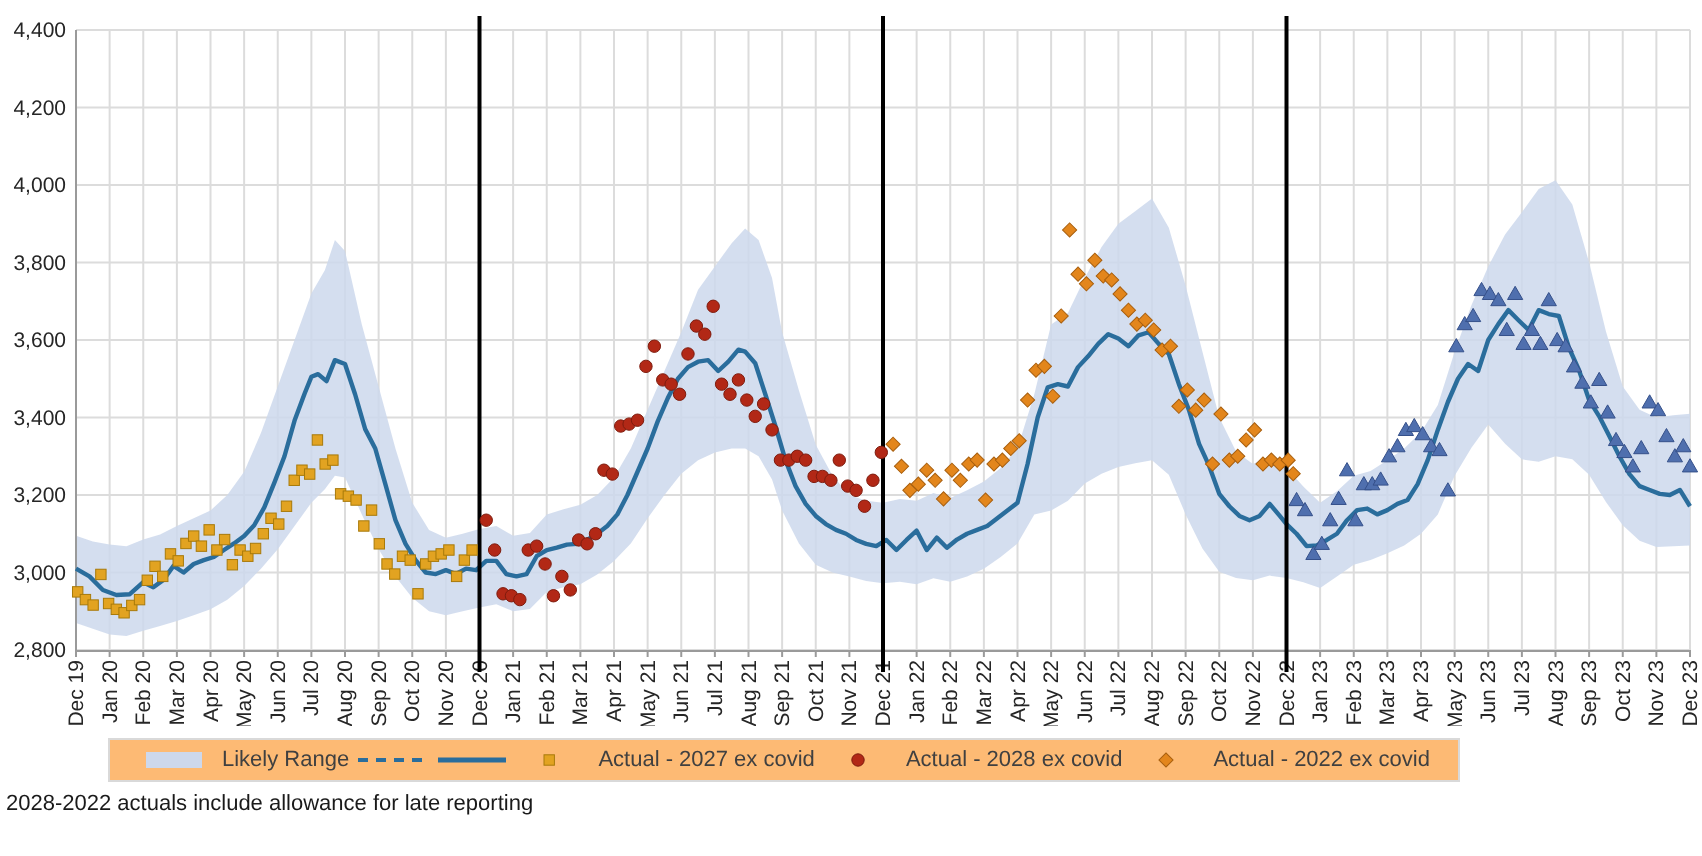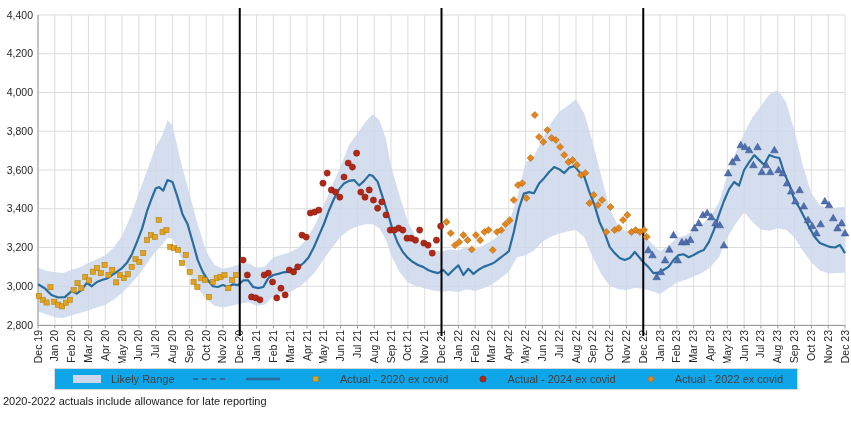--- a/index.html
+++ b/index.html
@@ -1,19 +1,19 @@
 <!DOCTYPE html>
 <html><head>
 <meta charset="utf-8">
 <style>
   html,body{margin:0;padding:0;background:#ffffff;width:851px;height:428px;overflow:hidden;
     font-family:"Liberation Sans", sans-serif;color:#262626;}
   #chart-wrap{position:relative;width:851px;}
-  #legend-box{box-sizing:border-box;margin:1px 0 0 54px;width:744px;border:1px solid #d9d9d9;
-    background:#0ea5e9;display:flex;align-items:center;justify-content:space-between;
+  #legend-box{box-sizing:border-box;margin:1px 0 0 54px;width:676px;border:1px solid #d9d9d9;
+    background:#fdba74;display:flex;align-items:center;justify-content:space-between;
     padding:4px 14px;font-size:11px;color:#404040;}
   .legend-item{display:flex;align-items:center;gap:6px;white-space:nowrap;}
   #footnotes{margin:4px 0 0 3px;font-size:11px;line-height:1.4;color:#1a1a1a;}
   svg text{font-family:"Liberation Sans", sans-serif;}
 </style>
 </head>
 <body>
 
 <div id="chart-wrap">
   <svg id="chart-svg" width="851" height="363">
@@ -417,31 +417,31 @@
       </div>
       <div class="legend-item">
         <svg width="36" height="12">
           <line x1="1" y1="6" x2="35" y2="6" stroke="#2a6d9c" stroke-width="2.4"></line>
         </svg>
       </div>
       <div class="legend-item">
         <svg width="36" height="12">
           <rect x="15" y="3.4" width="5.2" height="5.2" fill="#e2a321" stroke="#a87a0a" stroke-width="0.5"></rect>
         </svg>
-        <span>Actual - 2020 ex covid</span>
+        <span>Actual - 2027 ex covid</span>
       </div>
       <div class="legend-item">
         <svg width="36" height="12">
           <circle cx="18" cy="6" r="3.1" fill="#b22816" stroke="#7e1c0e" stroke-width="0.5"></circle>
         </svg>
-        <span>Actual - 2024 ex covid</span>
+        <span>Actual - 2028 ex covid</span>
       </div>
       <div class="legend-item">
         <svg width="36" height="12">
           <rect x="15.5" y="3.5" width="5" height="5" fill="#e3861c" stroke="#a85f0e" stroke-width="0.5" transform="rotate(45 18 6)"></rect>
         </svg>
         <span>Actual - 2022 ex covid</span>
       </div>
     </div>
   <div id="footnotes">
-    <div>2020-2022  actuals include allowance for late reporting</div>
+    <div>2028-2022  actuals include allowance for late reporting</div>
   </div>
 </div>
 
 </body></html>

